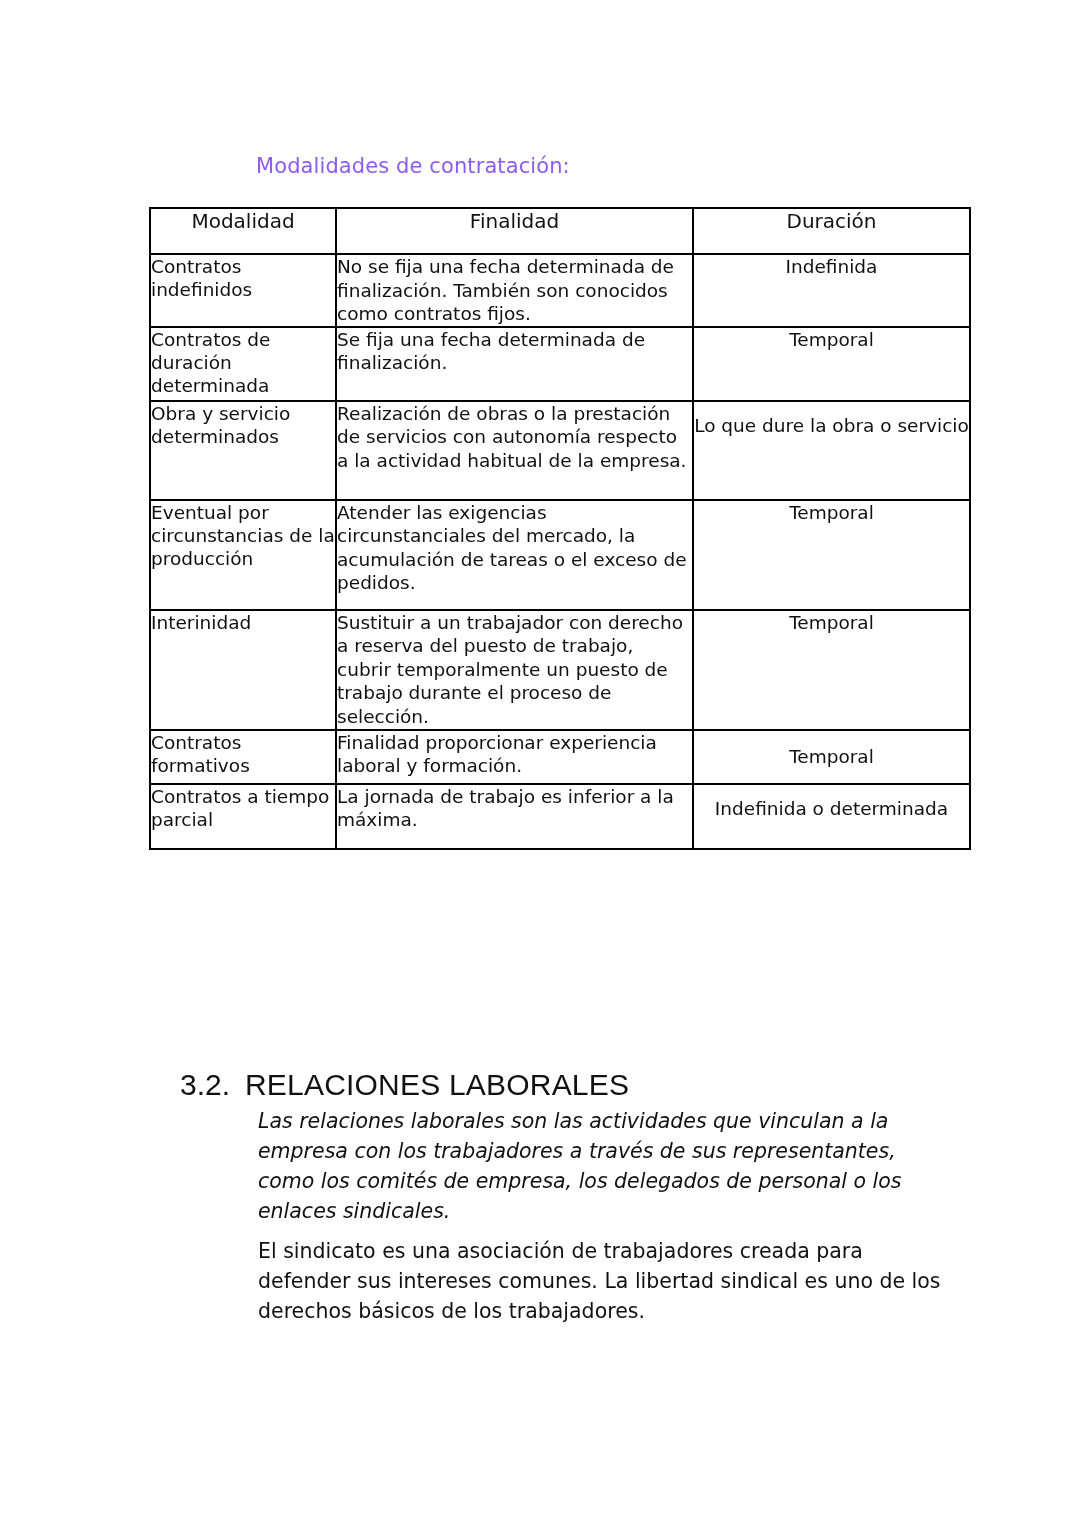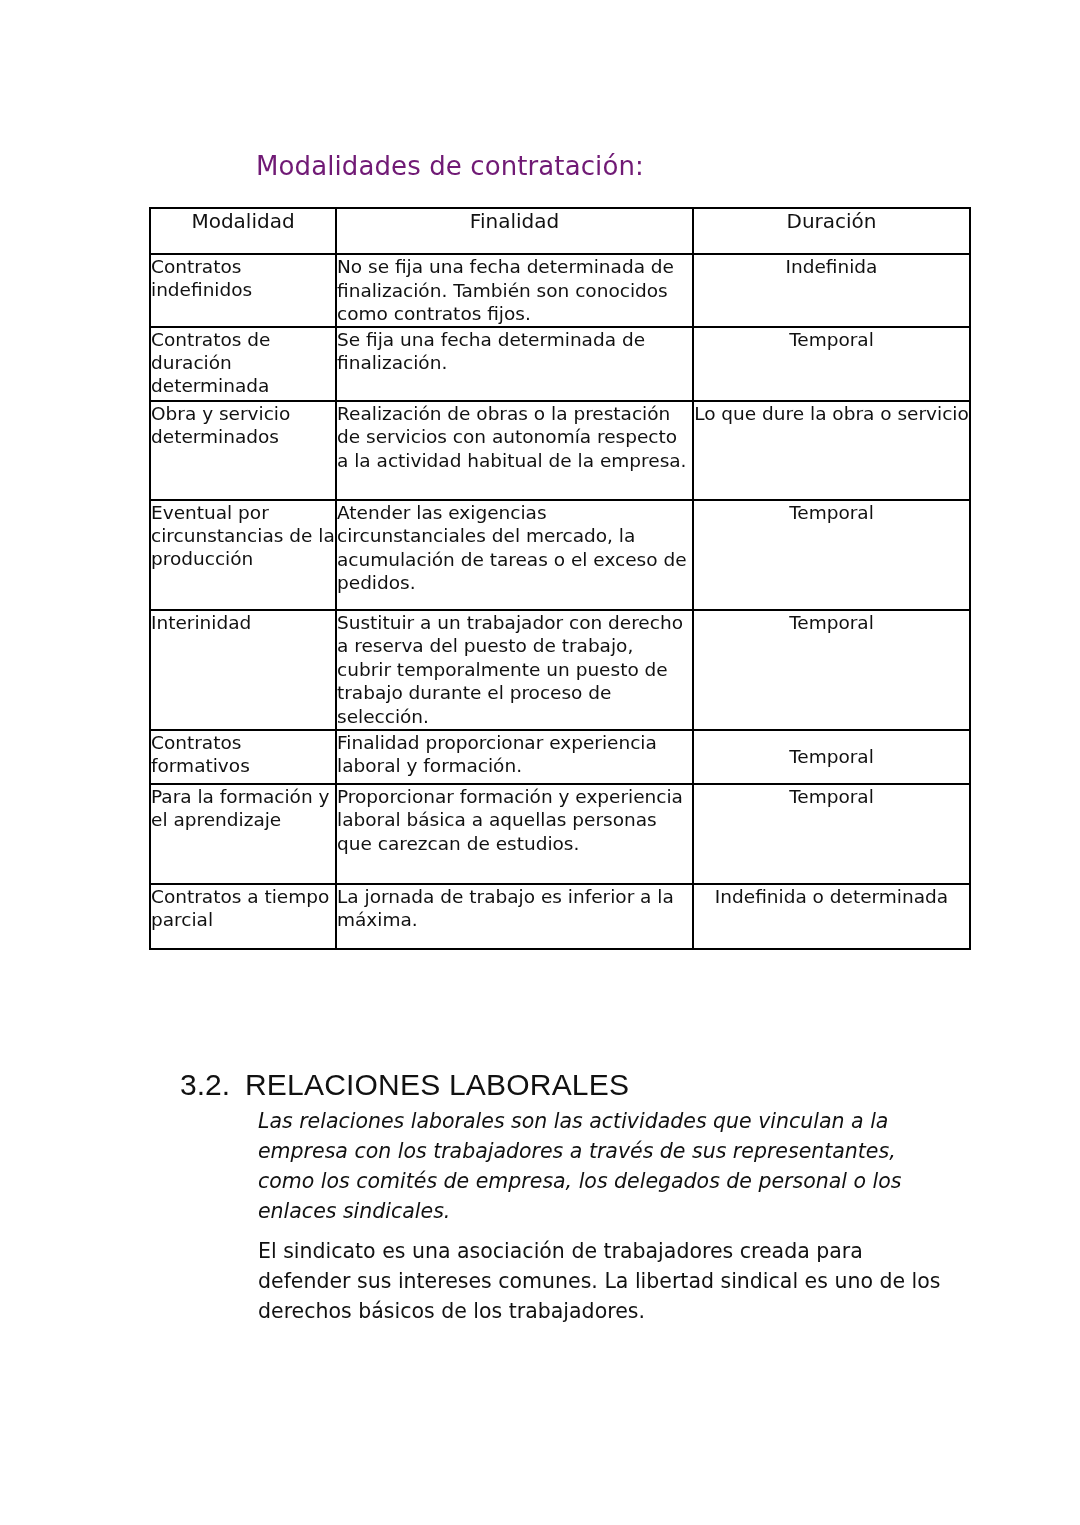--- a/index.html
+++ b/index.html
@@ -22,24 +22,24 @@
     position: absolute;
     inset: 0;
     background: #ffffff;
   }
 
   
   .intro-line {
     position: absolute;
     left: 256px;
     top: 152px;
-    font-size: 26px;
+    font-size: 21px;
     line-height: 28px;
     letter-spacing: 0.1px;
-    color: #701a75;
+    color: #8b5cf6;
     white-space: nowrap;
   }
 
   
   .tbl-wrap {
     position: absolute;
     left: 149px;
     top: 207px;
     width: 820px;
   }
@@ -91,21 +91,21 @@
 
   td.cell-dur {
     padding: 6px 8px;
     font-size: 18.5px;
     line-height: 24px;
     color: #111111;
     vertical-align: middle;
     text-align: center;
   }
   td.cell-dur.lower { vertical-align: bottom; padding-bottom: 14px; }
-  td.cell-dur.upper { vertical-align: top; }
+  td.cell-dur.upper { vertical-align: top; padding-top: 12px; }
 
   
   tr.r0 td, tr.r0 th { height: 46px; }
   tr.r1 td { height: 69px; }
   tr.r2 td { height: 74px; }
   tr.r3 td { height: 99px; }
   tr.r4 td { height: 110px; }
   tr.r5 td { height: 120px; }
   tr.r6 td { height: 54px; }
   tr.r7 td { height: 62px; }
@@ -198,25 +198,20 @@
         <tr class="r5">
           <td class="cell-mod">Interinidad</td>
           <td class="cell-fin">Sustituir a un trabajador con derecho a reserva del puesto de trabajo, cubrir temporalmente un puesto de trabajo durante el proceso de selección.</td>
           <td class="cell-dur">Temporal</td>
         </tr>
         <tr class="r6">
           <td class="cell-mod top">Contratos formativos</td>
           <td class="cell-fin">Finalidad proporcionar experiencia laboral y formación.</td>
           <td class="cell-dur lower">Temporal</td>
         </tr>
-        <tr class="r8">
-          <td class="cell-mod top">Para la formación y el aprendizaje</td>
-          <td class="cell-fin">Proporcionar formación y experiencia laboral básica a aquellas personas que carezcan de estudios.</td>
-          <td class="cell-dur upper">Temporal</td>
-        </tr>
         <tr class="r9">
           <td class="cell-mod top">Contratos a tiempo parcial</td>
           <td class="cell-fin">La jornada de trabajo es inferior a la máxima.</td>
           <td class="cell-dur upper">Indefinida o determinada</td>
         </tr>
       </tbody>
     </table>
   </div>
 
   <div class="section">

